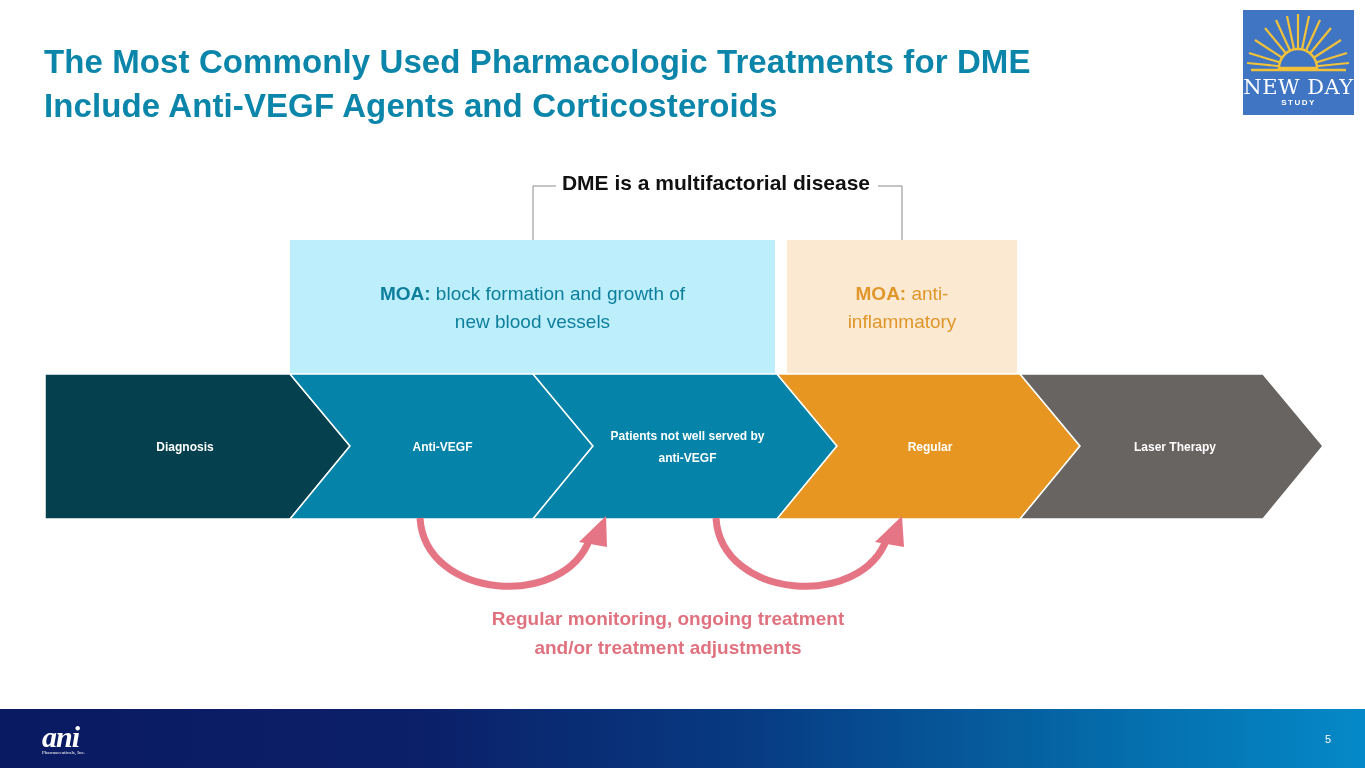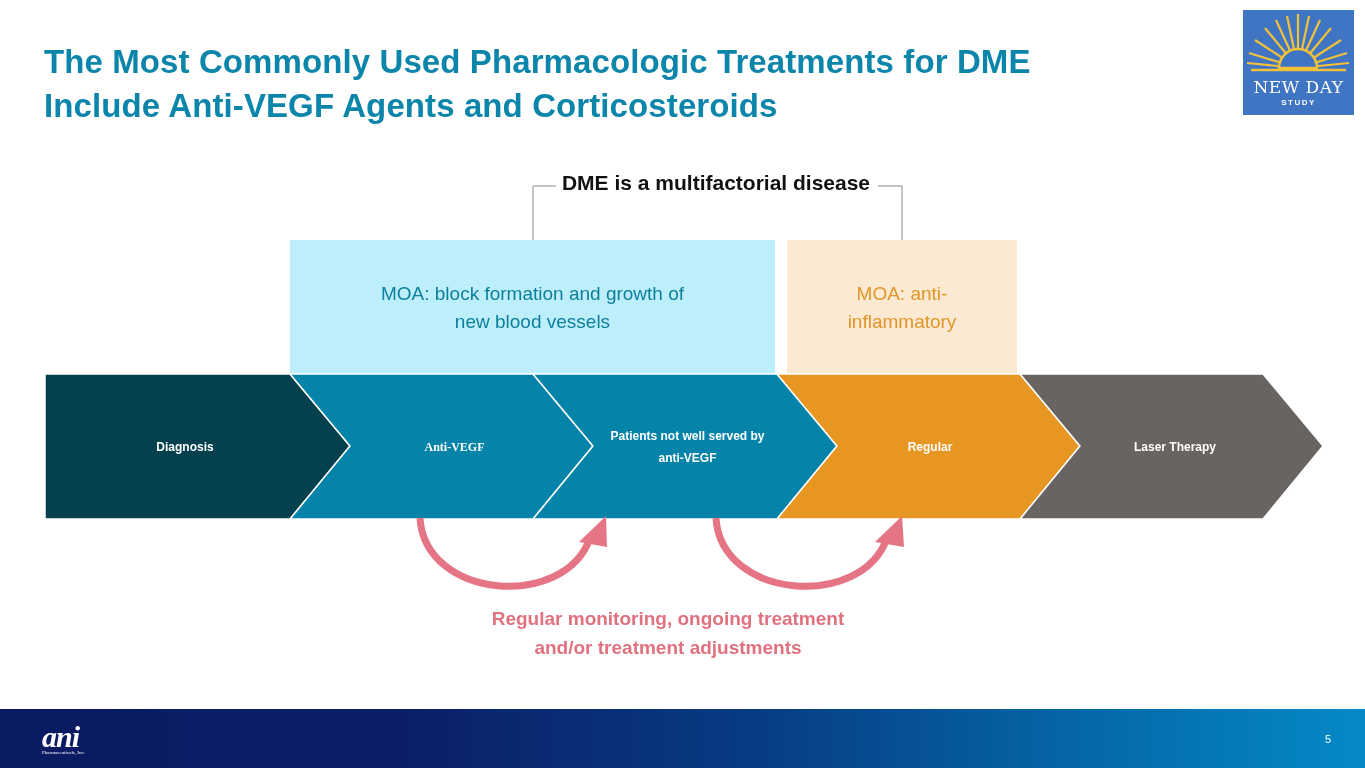--- a/index.html
+++ b/index.html
@@ -4,35 +4,35 @@
 <style>
   html, body { margin: 0; padding: 0; }
   body { width: 1365px; height: 768px; position: relative; overflow: hidden; background: #ffffff;
          font-family: "Liberation Sans", "DejaVu Sans", sans-serif; }
   .title { position: absolute; left: 44px; top: 40px; width: 1150px; margin: 0;
            font-size: 33px; line-height: 44px; font-weight: bold; color: #0b86aa; letter-spacing: 0.1px; }
   .title span { display: block; }
   .logo { position: absolute; left: 1243px; top: 10px; width: 111px; height: 105px; background: #3f75c3; }
   .logo svg { position: absolute; left: 0; top: 0; }
   .logo-name { position: absolute; left: 0; width: 111px; top: 68px; text-align: center; color: #ffffff;
-               font-family: "DejaVu Serif", serif; font-size: 17px; line-height: 18px; letter-spacing: 0.5px; }
+               font-family: "DejaVu Serif", serif; font-size: 21px; line-height: 18px; letter-spacing: 0.5px; }
   .logo-sub { position: absolute; left: 0; width: 111px; top: 88px; text-align: center; color: #ffffff;
               font-family: "Liberation Sans", sans-serif; font-size: 8px; font-weight: bold; letter-spacing: 1.5px; }
 
   .bracket { position: absolute; }
   .bracket-label { position: absolute; left: 556px; top: 172px; width: 320px; text-align: center;
                    font-size: 21px; font-weight: bold; color: #111111; line-height: 22px; }
 
   .moa-box { position: absolute; display: flex; align-items: center; justify-content: center; text-align: center;
              font-size: 19px; line-height: 28px; }
   .moa-blue { left: 290px; top: 240px; width: 485px; height: 135px; background: #bdeefb; color: #0d7f9c; }
   .moa-orange { left: 787px; top: 240px; width: 230px; height: 135px; background: #fbe9d2; color: #e0962a; }
   .moa-blue .inner { width: 340px; }
   .moa-orange .inner { width: 150px; }
-  .moa-box b { font-weight: normal; }
+  .moa-box b { font-weight: bold; }
 
   .chevrons { position: absolute; left: 0; top: 0; }
   .chev-label { position: absolute; top: 374px; height: 145px; display: flex; align-items: center; justify-content: center;
                 text-align: center; color: #ffffff; font-weight: bold; font-size: 12px; line-height: 22px; }
 
   .caption { position: absolute; left: 468px; top: 604px; width: 400px; text-align: center; color: #e0727f;
              font-size: 19px; font-weight: bold; line-height: 29px; }
 
   .footer { position: absolute; left: 0; top: 709px; width: 1365px; height: 59px;
             background: linear-gradient(to right, #0a1a62 0%, #0b1f68 30%, #073b82 55%, #0569a8 80%, #0589c8 100%); }
@@ -103,21 +103,21 @@
     <path d="M420 518 C 425 600, 565 610, 590 538"></path>
   </g>
   <polygon points="606,516 607,547 579,542" fill="#e57584"></polygon>
   <g fill="none" stroke="#e57584" stroke-width="7">
     <path d="M716 518 C 721 600, 862 610, 887 538"></path>
   </g>
   <polygon points="902,516 904,547 875,542" fill="#e57584"></polygon>
 </svg>
 
 <div class="chev-label" style="left:45px;width:280px;">Diagnosis</div>
-<div class="chev-label" style="left:352px;width:205px;font-family:Liberation Serif, serif;">Anti-VEGF</div>
+<div class="chev-label" style="left:340px;width:205px;">Anti-VEGF</div>
 <div class="chev-label" style="left:600px;width:175px;">Patients not well served by anti-VEGF</div>
 <div class="chev-label" style="left:830px;width:200px;">Regular</div>
 <div class="chev-label" style="left:1070px;width:210px;">Laser Therapy</div>
 
 <div class="caption">Regular monitoring, ongoing treatment and/or treatment adjustments</div>
 
 <div class="footer">
   <div class="ani-logo">
     <div class="ani-word">ani</div>
     <div class="ani-sub">Pharmaceuticals, Inc.</div>

